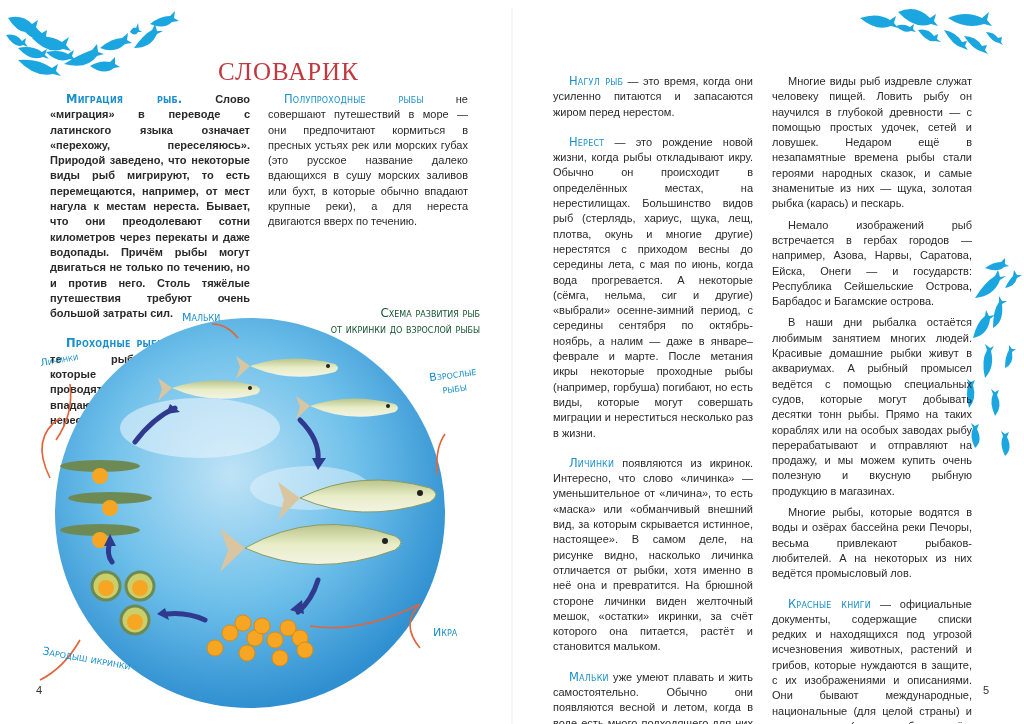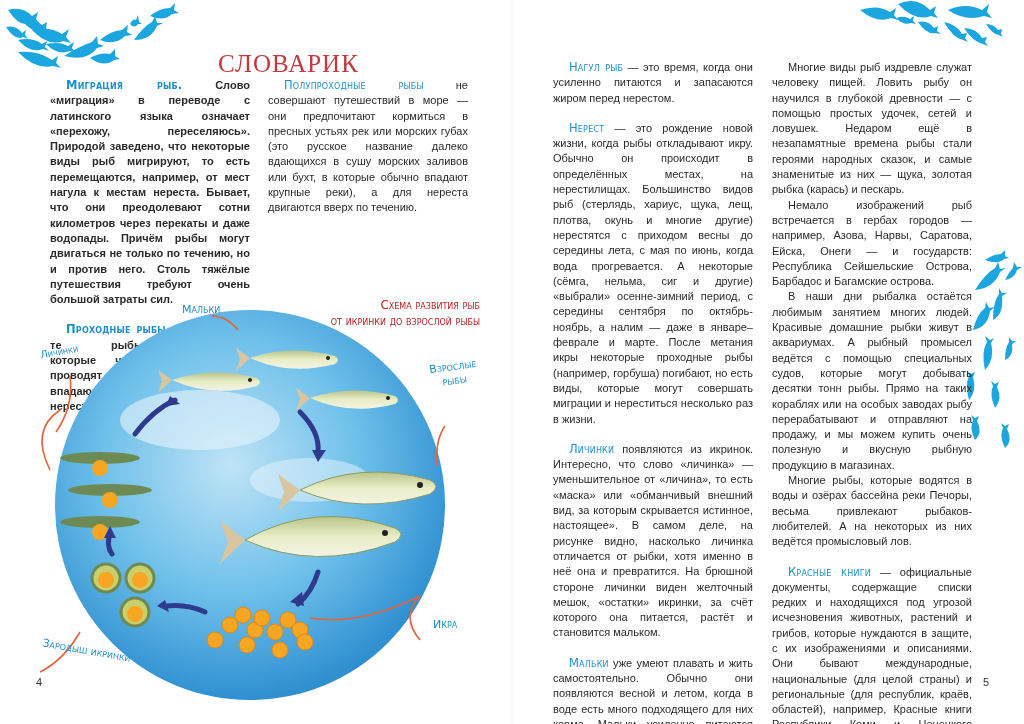--- a/index.html
+++ b/index.html
@@ -1,31 +1,31 @@
 <!DOCTYPE html>
 <html><head>
 <meta charset="utf-8">
 <style>
   html,body{margin:0;padding:0;}
   body{width:1024px;height:724px;background:#ffffff;position:relative;overflow:hidden;
        font-family:"Liberation Sans",sans-serif;color:#2a2a2a;}
-  .spread{position:absolute;left:0;top:0;width:1024px;height:604px;}
+  .spread{position:absolute;left:0;top:8px;width:1024px;height:604px;}
   .gutter{position:absolute;left:511px;top:0;width:2px;height:724px;
           background:linear-gradient(to right,#eeeeee,#ffffff,#eeeeee);}
   .title{position:absolute;left:218px;top:50px;font-family:"Liberation Serif",serif;
          font-size:25px;letter-spacing:1px;color:#c0393f;}
   .col{position:absolute;font-size:11px;line-height:15.3px;text-align:justify;hyphens:manual;}
-  .col p{margin:0 0 15px 0;text-indent:16px;}
+  .col p{margin:6px 0 15px 0;text-indent:16px;}
   .col p.tight{margin-bottom:0;}
   .col p.noindent{text-indent:0;}
   .term{font-family:"DejaVu Sans",sans-serif;font-variant:small-caps;color:#1a8fc9;
         font-size:11.5px;letter-spacing:0.2px;}
   .pagenum{position:absolute;font-size:11px;color:#333;}
   .caption{position:absolute;left:300px;top:297px;width:180px;text-align:right;
-           font-variant:small-caps;color:#b91c1c;font-size:12px;line-height:16px;
+           font-variant:small-caps;color:#14532d;font-size:12px;line-height:16px;
            font-family:"DejaVu Sans",sans-serif;}
   .lbl{position:absolute;font-variant:small-caps;color:#1a8fc9;font-size:11px;
        font-family:"DejaVu Sans",sans-serif;}
   svg{position:absolute;}
 </style>
 </head>
 <body>
 
 <div class="spread">
 

